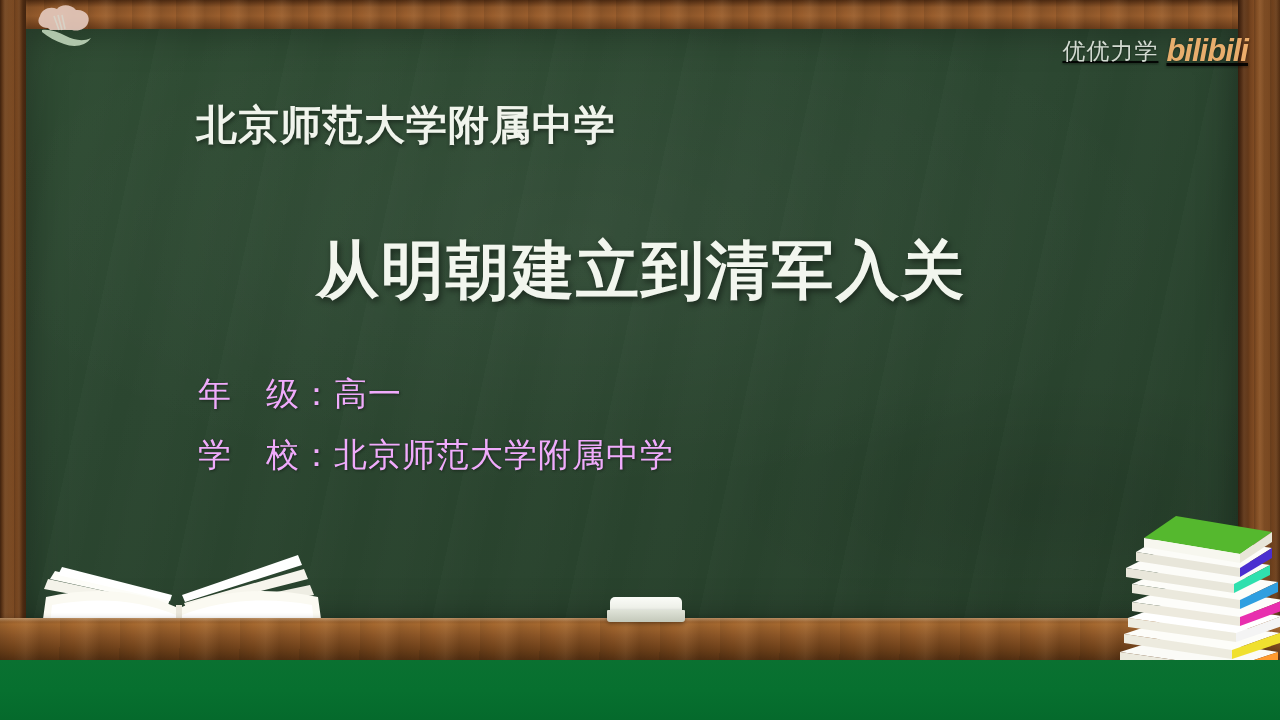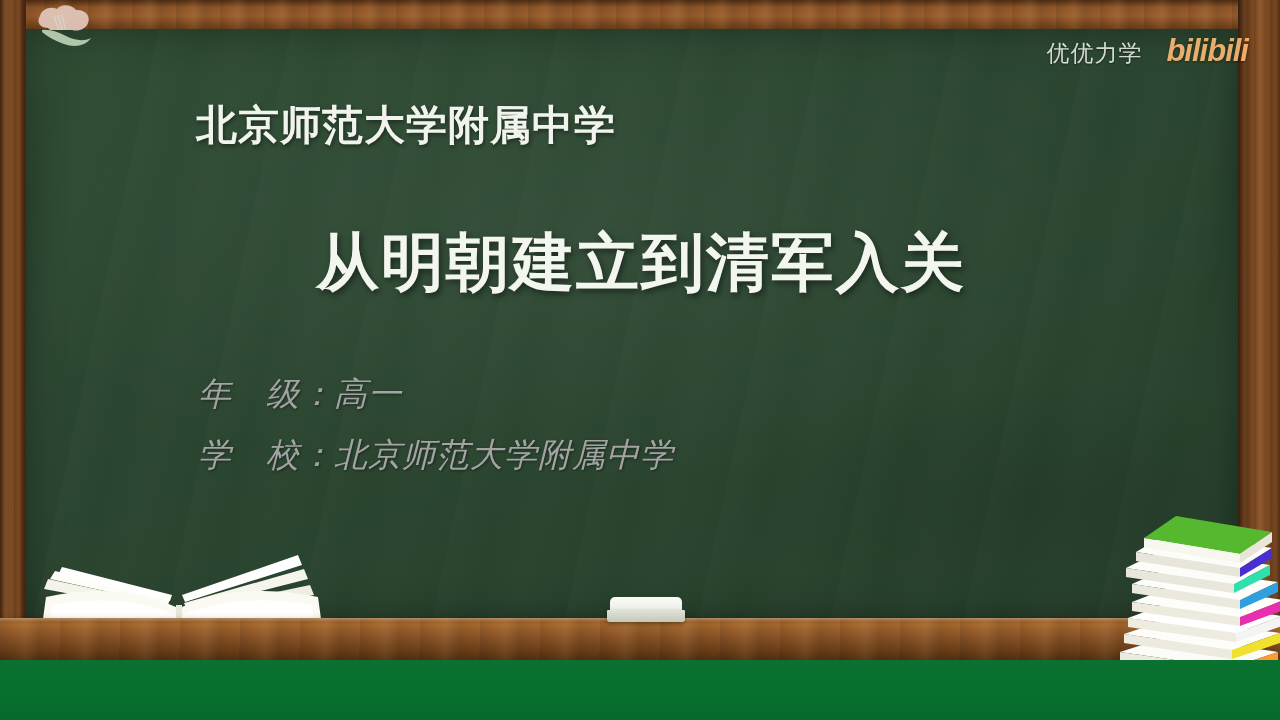--- a/index.html
+++ b/index.html
@@ -142,23 +142,24 @@
     width: 72px;
     height: 56px;
   }
 
   
   .watermark {
     position: absolute;
     right: 32px;
     top: 33px;
     display: flex;
-    align-items: flex-end;
-    gap: 24px;
+    align-items: center;
+    gap: 8px;
     opacity: 0.90;
+    text-decoration: underline;
   }
   .wm-text {
     font-size: 23px;
     color: #e6ece4;
     letter-spacing: 1px;
     text-shadow: 0 1px 2px rgba(0,0,0,0.5);
     font-family: "Liberation Sans", "DejaVu Sans", sans-serif;
   }
   .wm-logo {
     font-size: 31px;
@@ -177,36 +178,35 @@
     top: 98px;
     font-size: 41px;
     font-weight: 700;
     color: #f0f4ec;
     letter-spacing: 1px;
     text-shadow: 1px 2px 4px rgba(0,0,0,0.45);
   }
   .main-title {
     position: absolute;
     left: 316px;
-    top: 220px;
+    top: 228px;
     font-size: 63px;
     font-weight: 700;
     color: #f2f6ee;
     letter-spacing: 2px;
     text-shadow: 2px 3px 6px rgba(0,0,0,0.48);
   }
 
   .meta {
     position: absolute;
     left: 198px;
     top: 372px;
     width: 1000px;
-    color: #a3a3a3;
+    color: #f0abfc;
     font-family: "Liberation Serif", "DejaVu Serif", serif;
-    font-style: italic;
   }
   .meta-row {
     display: flex;
     align-items: baseline;
     margin-bottom: 16px;
   }
   .meta-cell {
     font-size: 33px;
     letter-spacing: 1px;
     text-shadow: 1px 1px 3px rgba(0,0,0,0.45);

